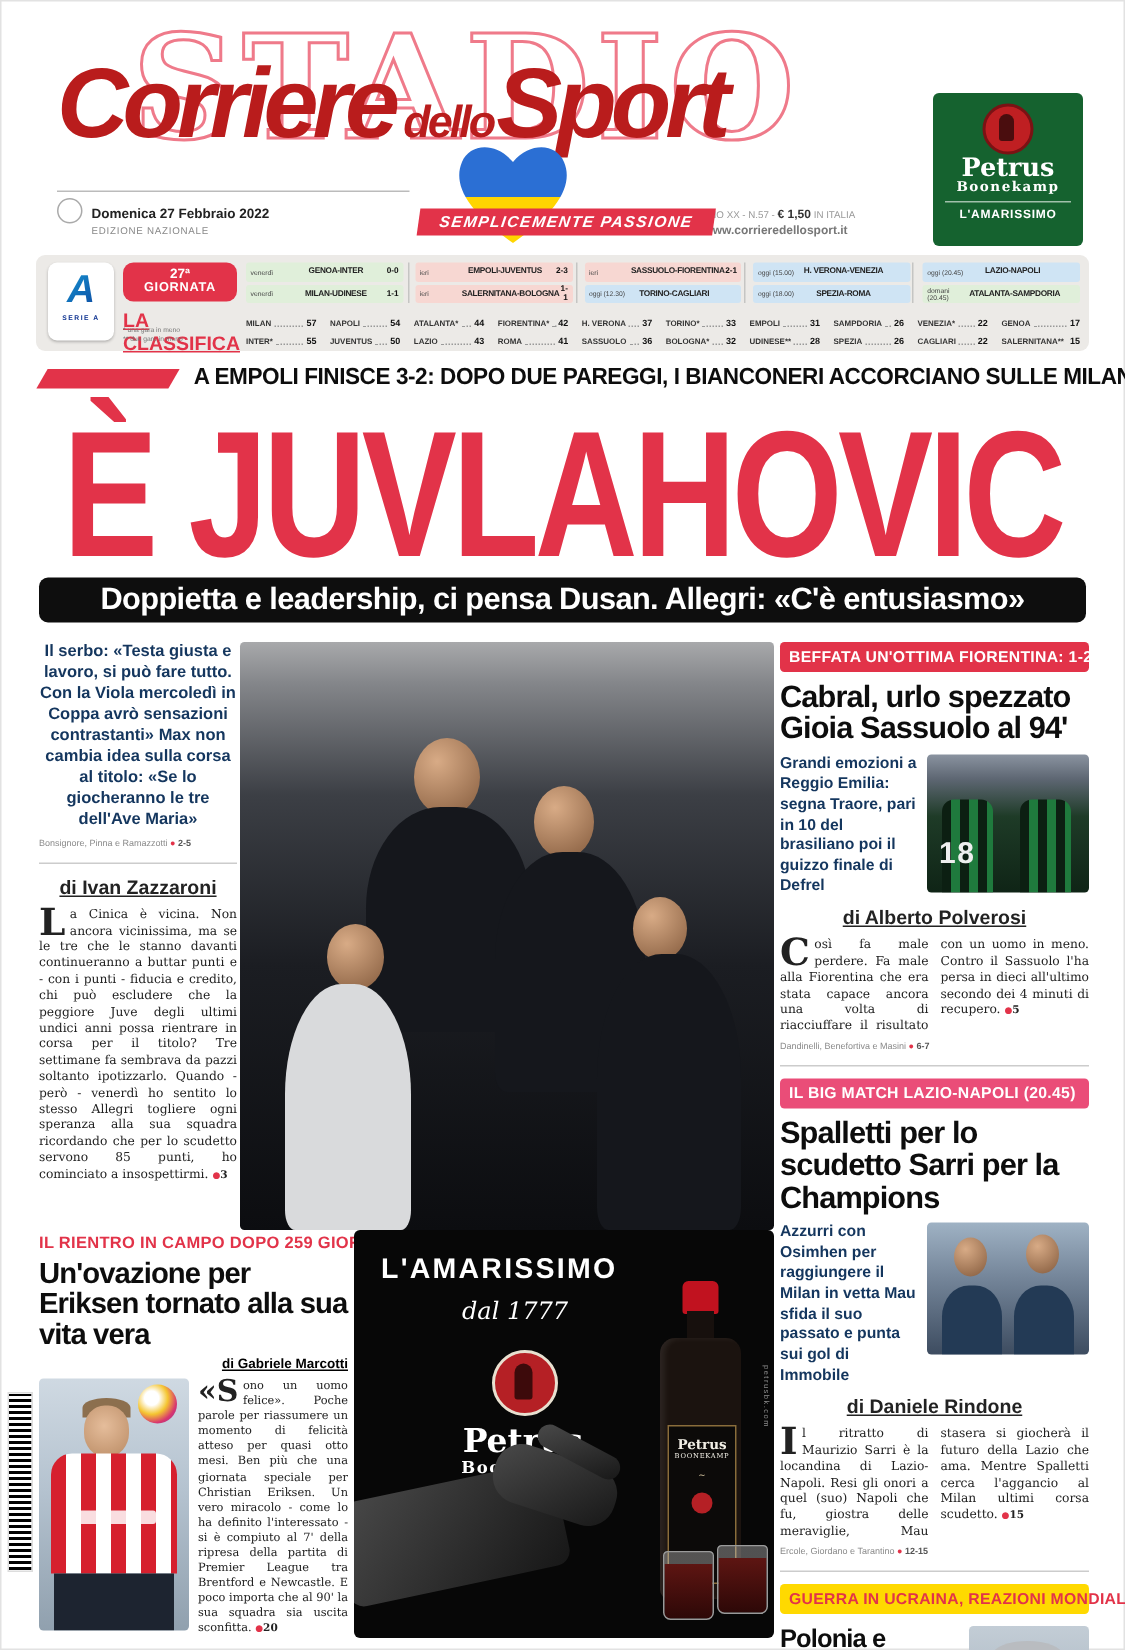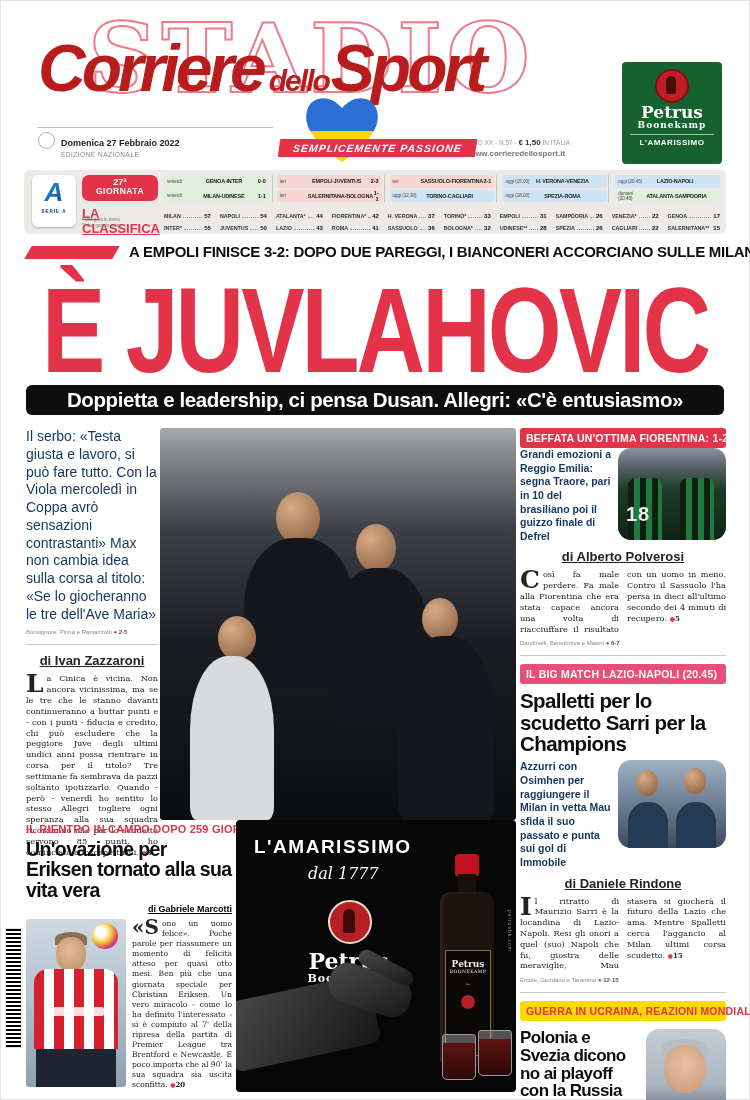--- a/index.html
+++ b/index.html
@@ -67,21 +67,21 @@
   .kicker{position:absolute;top:243px;left:24px;width:702px;height:22px;}
   .wedge{position:absolute;left:4px;top:3px;width:88px;height:13px;background:#e23349;transform:skewX(-30deg);}
   .kicker-t{position:absolute;left:96px;right:0;top:0;font-size:15.5px;font-weight:bold;color:#0d0d0d;
             letter-spacing:-.3px;text-align:center;transform:scaleX(.97);transform-origin:center;white-space:nowrap;}
   .bigtitle{position:absolute;top:262px;left:24px;width:702px;text-align:center;color:#e23349;
             font-size:95px;font-weight:bold;letter-spacing:-3px;transform:scaleY(1.26);transform-origin:top center;white-space:nowrap;}
   .deckbar{position:absolute;top:385px;left:26px;width:698px;height:30px;background:#0e0e0e;border-radius:6px;
            color:#fff;font-weight:bold;font-size:20.5px;text-align:center;line-height:30px;letter-spacing:-.4px;white-space:nowrap;}
   
   .leftcol{position:absolute;top:428px;left:26px;width:132px;}
-  .intro{color:#14365e;font-weight:normal;font-size:14px;line-height:1.27;}
+  .intro{color:#14365e;font-weight:bold;font-size:11px;line-height:1.27;text-align:center;}
   .credits{font-size:6px;color:#8a8a8a;margin-top:6px;}
   .dot{color:#e23349;font-size:6px;}
   .credits b{color:#555;}
   .divider{border-top:1px solid #ccc;margin:9px 0 8px;}
   .zaz-title{font-size:19px;font-weight:bold;color:#111;text-align:center;line-height:1.05;letter-spacing:-.4px;}
   .byline{font-size:13px;font-weight:bold;color:#222;text-align:center;text-decoration:underline;margin:6px 0 5px;}
   .serif{font-family:"DejaVu Serif",serif;font-size:8.2px;line-height:1.32;color:#222;text-align:justify;}
   .drop{float:left;font-family:"DejaVu Serif",serif;font-weight:bold;font-size:25px;line-height:21px;padding-right:3px;}
   .endref{white-space:nowrap;} .endref b{font-size:7px;}
   
@@ -92,21 +92,21 @@
   .fig.w{background:#d9dadc;}
   
   .rightcol{position:absolute;top:428px;left:520px;width:206px;}
   .bar{color:#fff;font-weight:bold;font-size:10.5px;letter-spacing:.2px;padding:4px 6px;border-radius:3px;white-space:nowrap;}
   .bar.red{background:#e23349;}
   .bar.pink{background:#ea4d78;}
   .bar.yellow{background:#ffd900;color:#e23349;text-align:center;}
   .sec-title{font-size:20.5px;font-weight:bold;color:#0d0d0d;line-height:1.04;letter-spacing:-.6px;margin:6px 0 6px;}
   .secrow{display:flex;gap:6px;}
   .lead{color:#14365e;font-weight:bold;font-size:10.5px;line-height:1.3;flex:1;}
-  .sphoto{flex:none;border-radius:13px;overflow:hidden;position:relative;}
+  .sphoto{flex:none;border-radius:3px;overflow:hidden;position:relative;}
   .body2{column-count:2;column-gap:8px;margin-top:2px;}
   
   .ph-sass{width:108px;height:92px;background:linear-gradient(180deg,#8a93a0 0%,#5d6672 18%,#1e3b27 45%,#0f2416 100%);}
   .stripe{position:absolute;width:34px;height:62px;bottom:0;border-radius:8px 8px 0 0;
           background:repeating-linear-gradient(90deg,#0c1f12 0 6px,#1f7a3d 6px 12px);}
   .num18{position:absolute;color:#eee;font-weight:bold;font-size:20px;bottom:14px;left:8px;letter-spacing:1px;}
   .ph-coach{width:108px;height:88px;background:linear-gradient(180deg,#9fb2c4 0%,#76879b 40%,#3d4c60 100%);}
   .coach{position:absolute;bottom:0;width:40px;height:46px;background:#233a55;border-radius:45% 45% 0 0;}
   .ph-abra{width:80px;height:92px;background:linear-gradient(180deg,#c3cdd6 0%,#aab6c1 60%,#5a6370 100%);}
   .abra-face{position:absolute;left:18px;top:16px;width:42px;height:48px;border-radius:46%;
@@ -391,20 +391,21 @@
     <div class="head" style="left:196px;top:96px;width:40px;height:48px;"></div>
     <div class="fig" style="left:170px;top:140px;width:100px;height:160px;"></div>
     <div class="head" style="left:58px;top:188px;width:38px;height:44px;"></div>
     <div class="fig w" style="left:30px;top:228px;width:84px;height:164px;"></div>
     <div class="head" style="left:262px;top:170px;width:36px;height:42px;"></div>
     <div class="fig" style="left:238px;top:208px;width:96px;height:184px;"></div>
   </div>
 
   <div class="rightcol">
     <div class="bar red">BEFFATA UN'OTTIMA FIORENTINA: 1-2</div>
+    <div class="sec-title">Cabral, urlo spezzato Gioia Sassuolo al 94'</div>
     <div class="secrow">
       <div class="lead">Grandi emozioni a Reggio Emilia: segna Traore, pari in 10 del brasiliano poi il guizzo finale di Defrel</div>
       <div class="sphoto ph-sass">
         <div class="stripe" style="left:10px;"></div>
         <div class="stripe" style="left:62px;"></div>
         <div class="num18">18</div>
       </div>
     </div>
     <div class="byline">di Alberto Polverosi</div>
     <p class="serif body2" style="margin:0">

